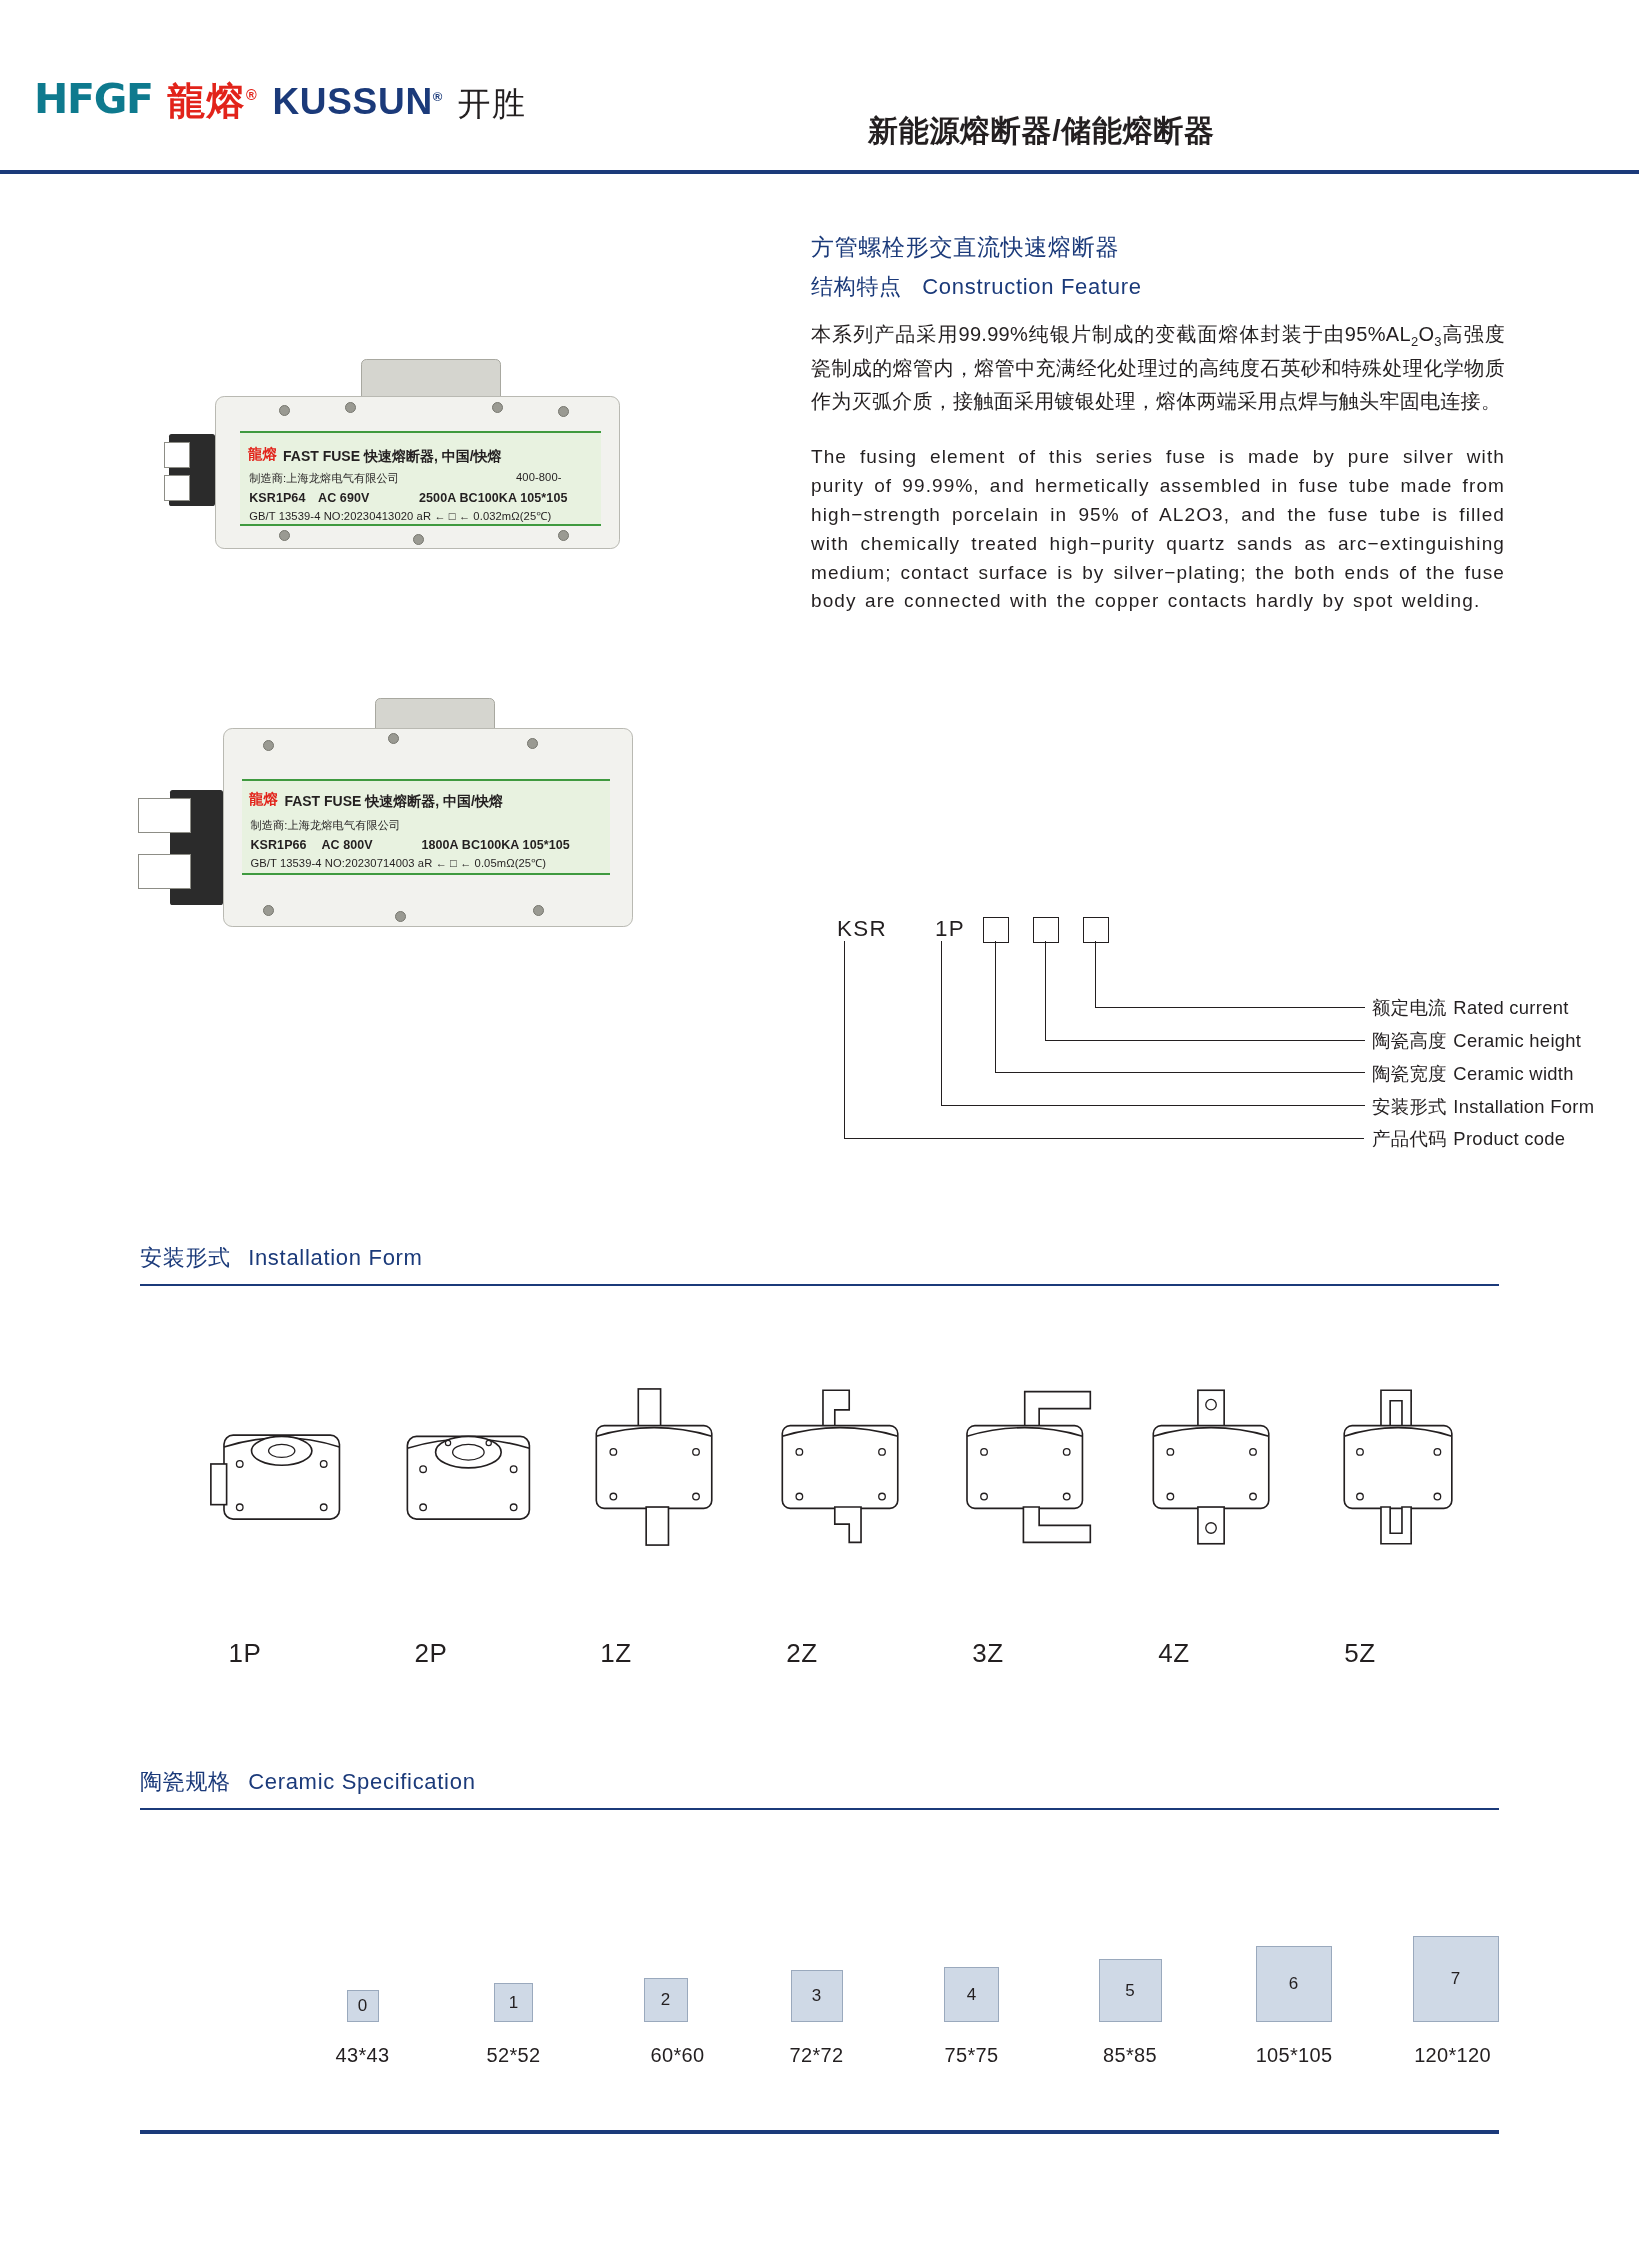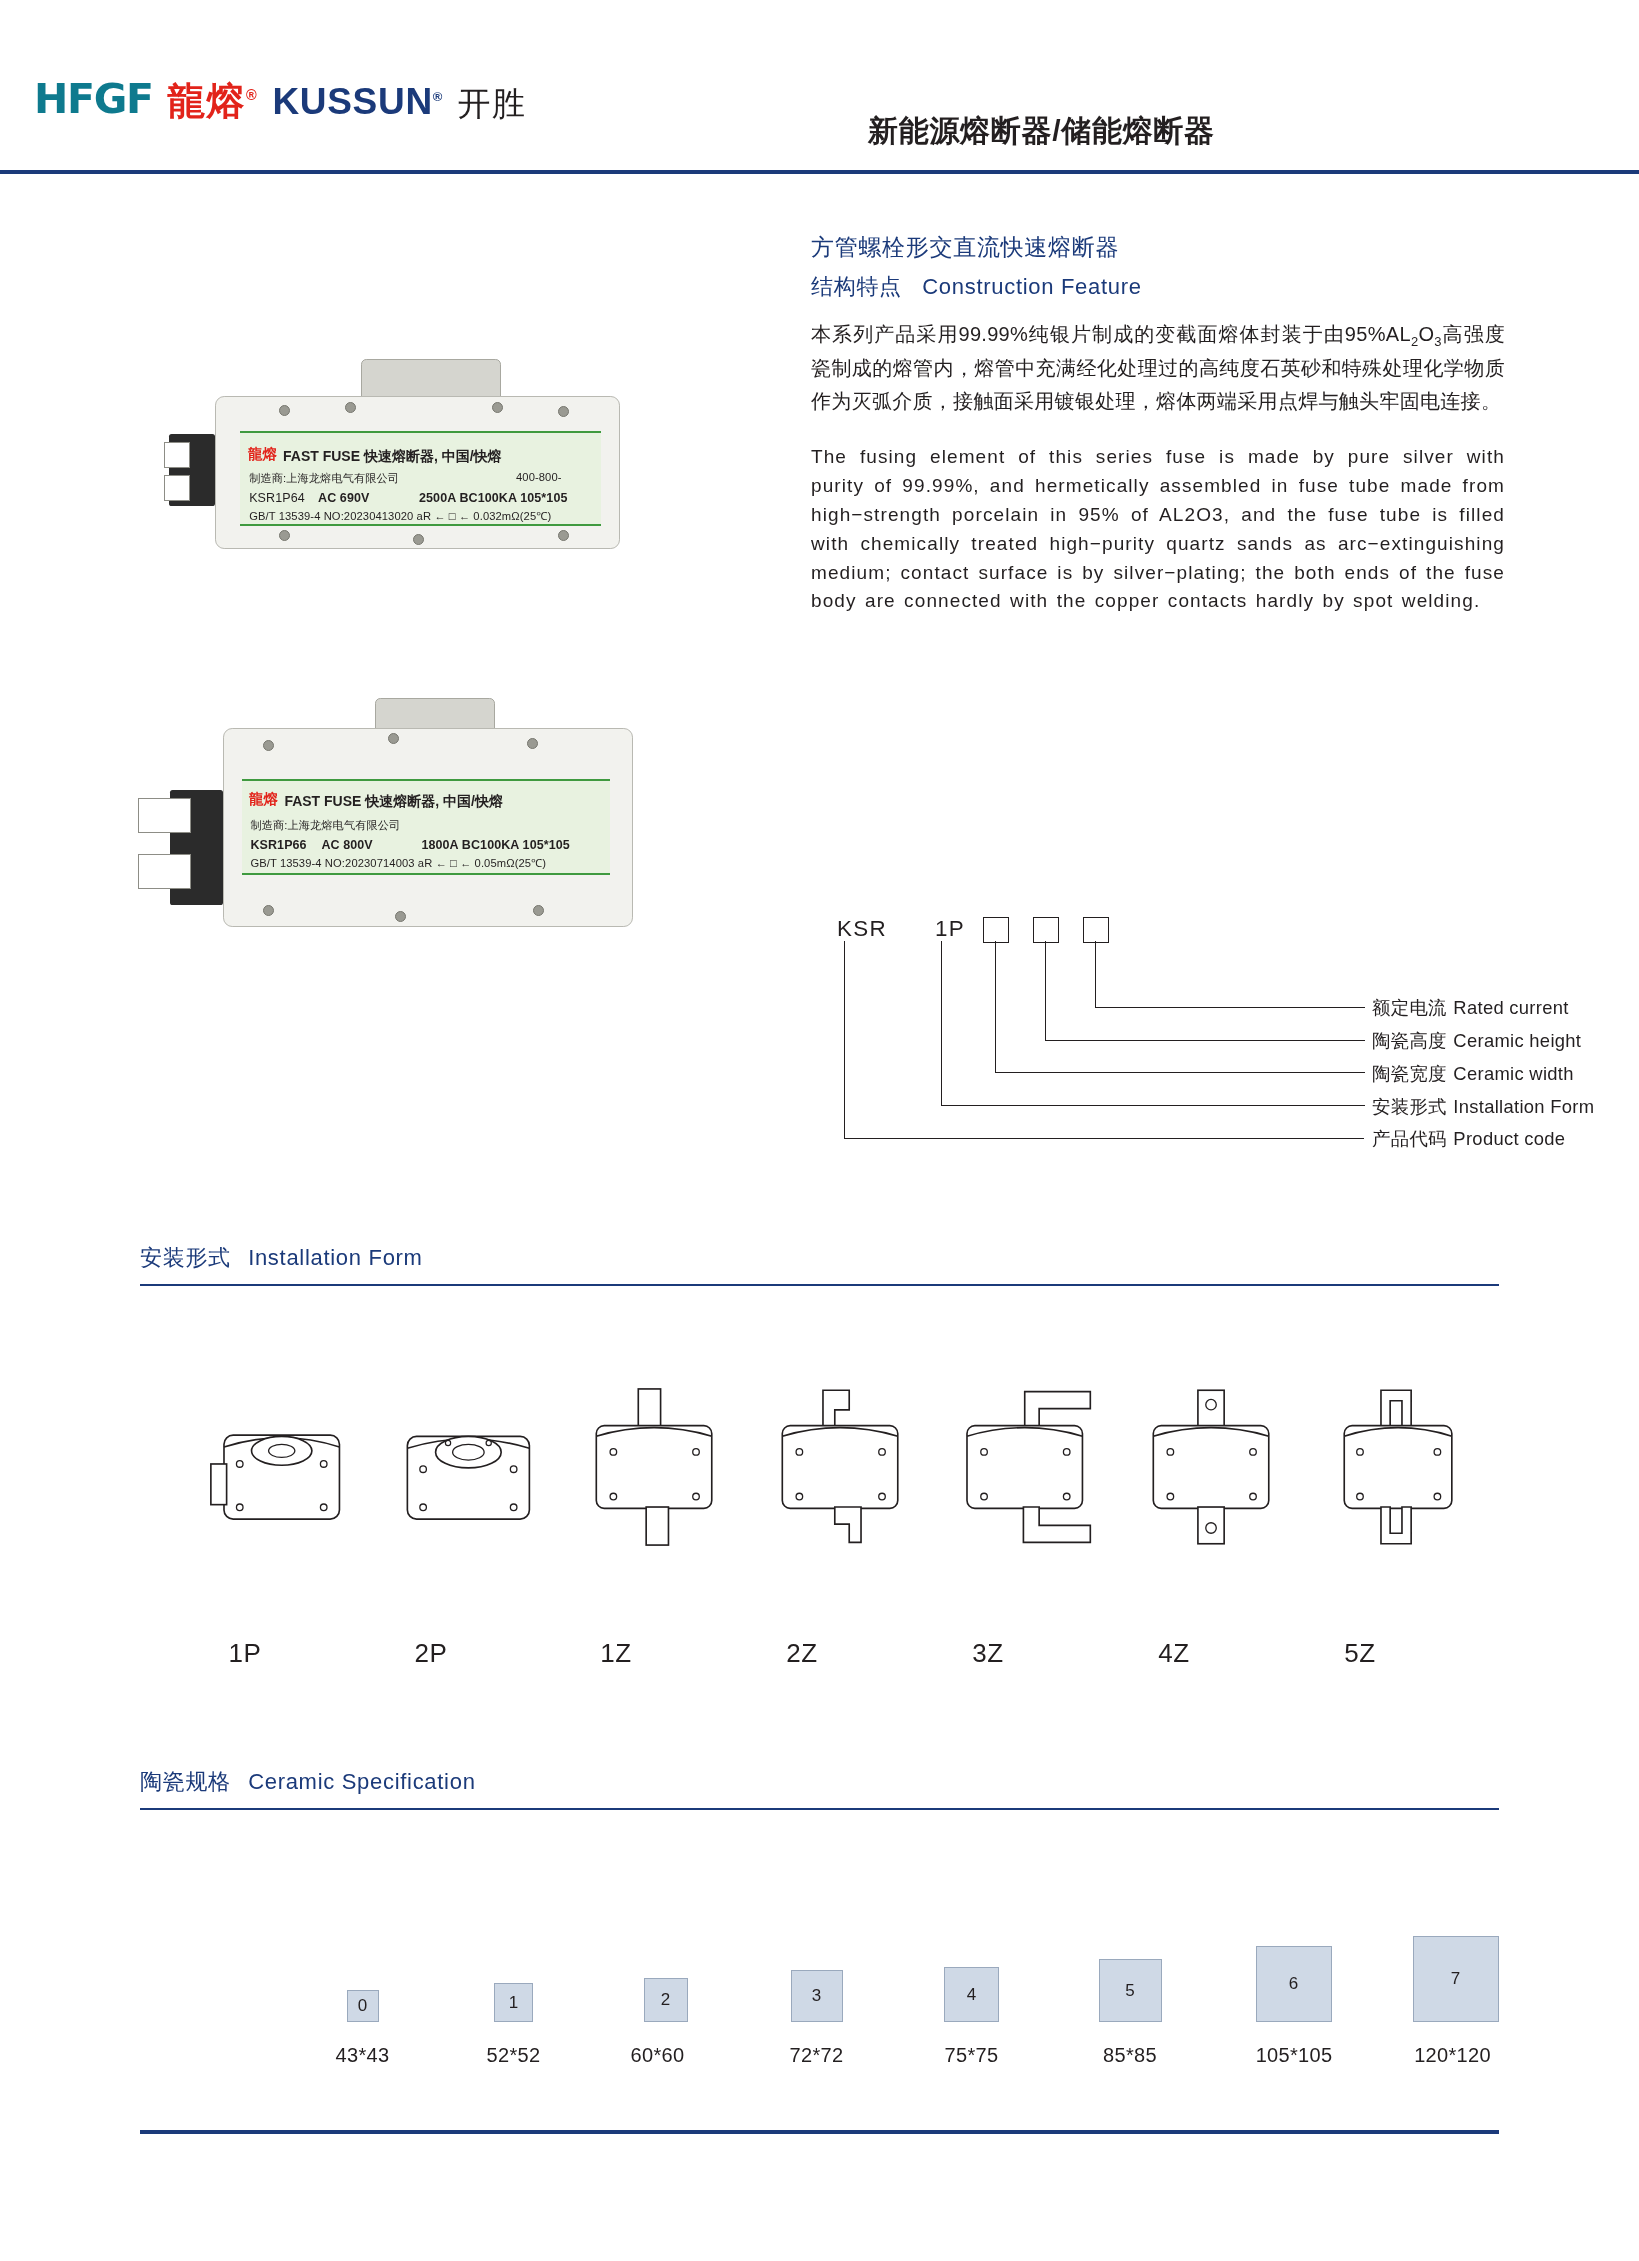--- a/index.html
+++ b/index.html
@@ -343,21 +343,21 @@
     <div class="screw" style="left:342px; top:9.2px;"></div>
     <div class="screw" style="left:63px; top:133px;"></div>
     <div class="screw" style="left:197px; top:137px;"></div>
     <div class="screw" style="left:342px; top:133px;"></div>
 
     <div class="label-green" style="left:24px; top:34px; width:361px; height:91px;">
       <span class="lbl-brand" style="left:8px; top:12px;">龍熔</span>
       <span class="lbl-main" style="left:43px; top:14.5px;">FAST FUSE 快速熔断器, 中国/快熔</span>
       <span class="lbl-line" style="left:9.2px; top:38px;">制造商:上海龙熔电气有限公司</span>
       <span class="lbl-line" style="left:276px; top:38px;">400-800-</span>
-      <span class="lbl-line" style="left:9.2px; top:58px; font-size:12.5px; font-weight:normal;">KSR1P64</span>
+      <span class="lbl-line" style="left:9.2px; top:58px; font-size:12.5px; font-weight:bold;">KSR1P64</span>
       <span class="lbl-line" style="left:78px; top:58px; font-size:12.5px; font-weight:bold;">AC 690V</span>
       <span class="lbl-line" style="left:179px; top:58px; font-size:12.5px; font-weight:bold;">2500A  BC100KA 105*105</span>
       <span class="lbl-line" style="left:9.2px; top:75px;text-align:right;">GB/T 13539-4 NO:20230413020 aR ← □ ← 0.032mΩ(25℃)</span>
     </div>
   </div>
 </div>
 
 <div class="photo" style="left:99px; top:691px; width:553px; height:309px;">
   <div class="blade" style="left:71px; top:99px; width:53px; height:115px;"></div>
   <div class="blade-light" style="left:39px; top:107px; width:51px; height:33px;"></div>
@@ -579,21 +579,21 @@
   </div>
   <div class="cer-item" style="left:1101px; width:105px;">
     <div class="cer-sq" style="width:74px; height:74px;">6</div>
   </div>
   <div class="cer-item" style="left:1257px; width:117px;">
     <div class="cer-sq" style="width:84px; height:84px;">7</div>
   </div>
 
   <div class="cer-size" style="left:183px; width:79px;margin-top:40px;">43*43</div>
   <div class="cer-size" style="left:334px; width:79px;">52*52</div>
-  <div class="cer-size" style="left:478px; width:79px;margin-top:16px;">60*60</div>
+  <div class="cer-size" style="left:498px; width:79px;margin-top:16px;">60*60</div>
   <div class="cer-size" style="left:637px; width:79px;">72*72</div>
   <div class="cer-size" style="left:792px; width:79px;">75*75</div>
   <div class="cer-size" style="left:947px; width:86px;">85*85</div>
   <div class="cer-size" style="left:1095px; width:118px;">105*105</div>
   <div class="cer-size" style="left:1250px; width:125px;">120*120</div>
 </div>
 
 <div class="bottom-rule"></div>
 
 

